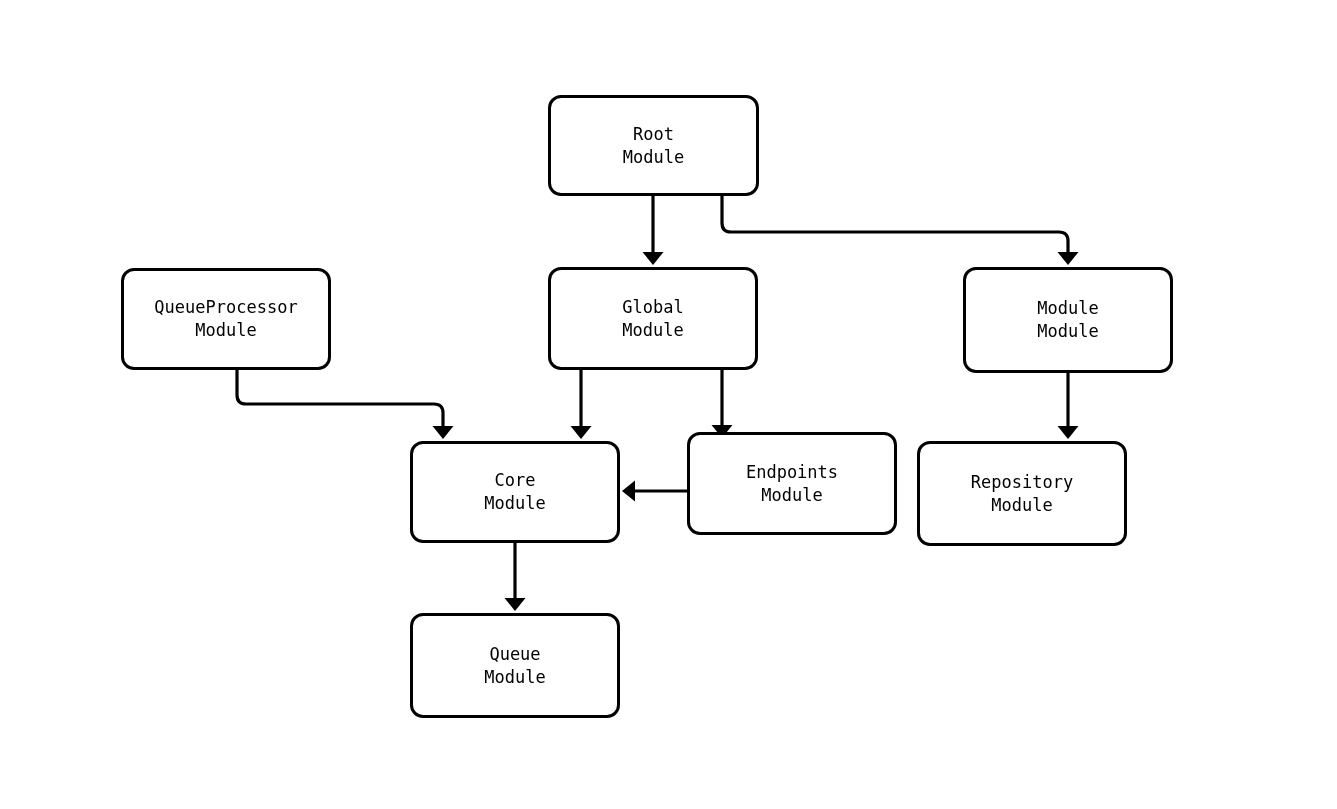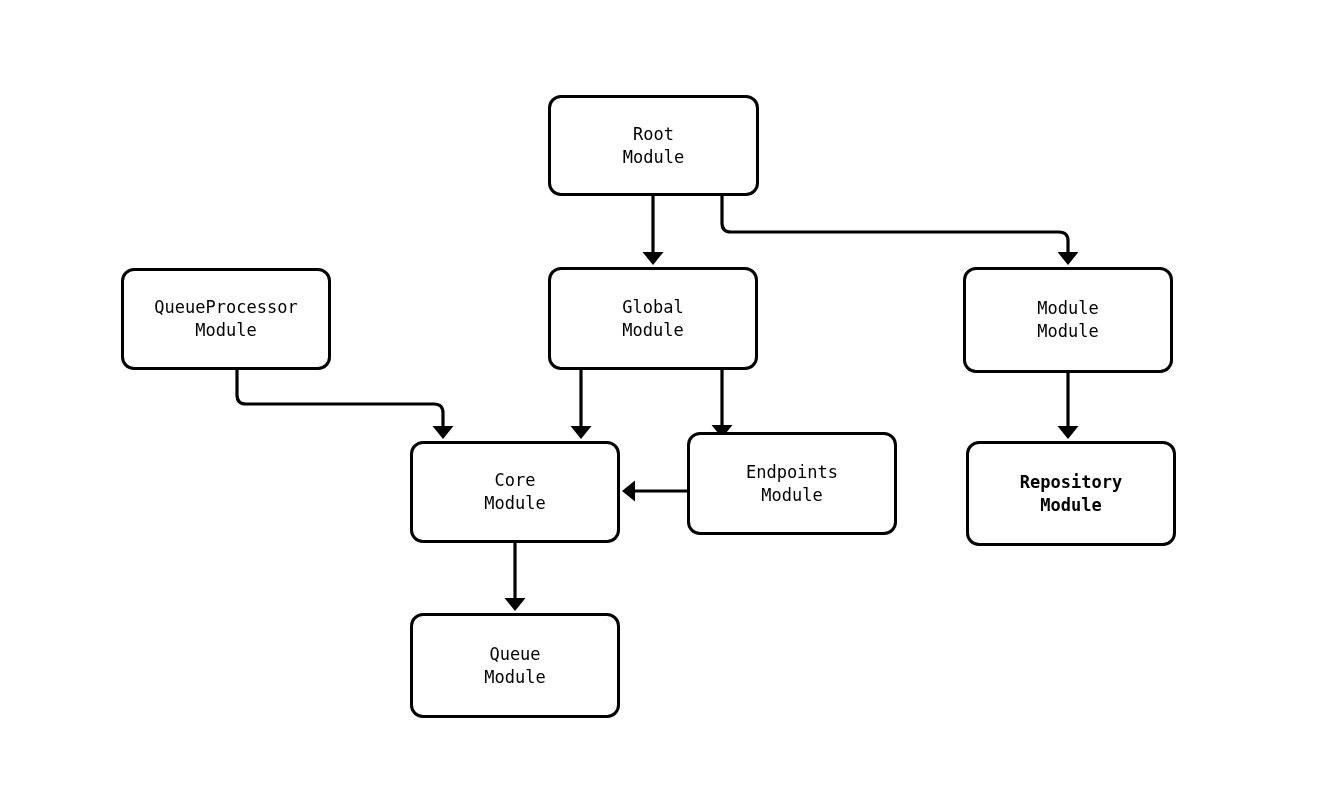--- a/index.html
+++ b/index.html
@@ -113,21 +113,21 @@
   <div class="node" style="left: 410px; top: 441px; width: 210px; height: 102px;">
     <span class="node-label">Core</span>
     <span class="node-label">Module</span>
   </div>
 
   <div class="node" style="left: 687px; top: 432px; width: 210px; height: 103px;">
     <span class="node-label">Endpoints</span>
     <span class="node-label">Module</span>
   </div>
 
-  <div class="node" style="left: 966px; top: 441px; width: 210px; height: 105px; font-weight: bold;">
+  <div class="node" style="left: 917px; top: 441px; width: 210px; height: 105px;">
     <span class="node-label">Repository</span>
     <span class="node-label">Module</span>
   </div>
 
   <div class="node" style="left: 410px; top: 613px; width: 210px; height: 105px; align-items: center;">
     <span class="node-label">Queue</span>
     <span class="node-label">Module</span>
   </div>
 
 </div>

